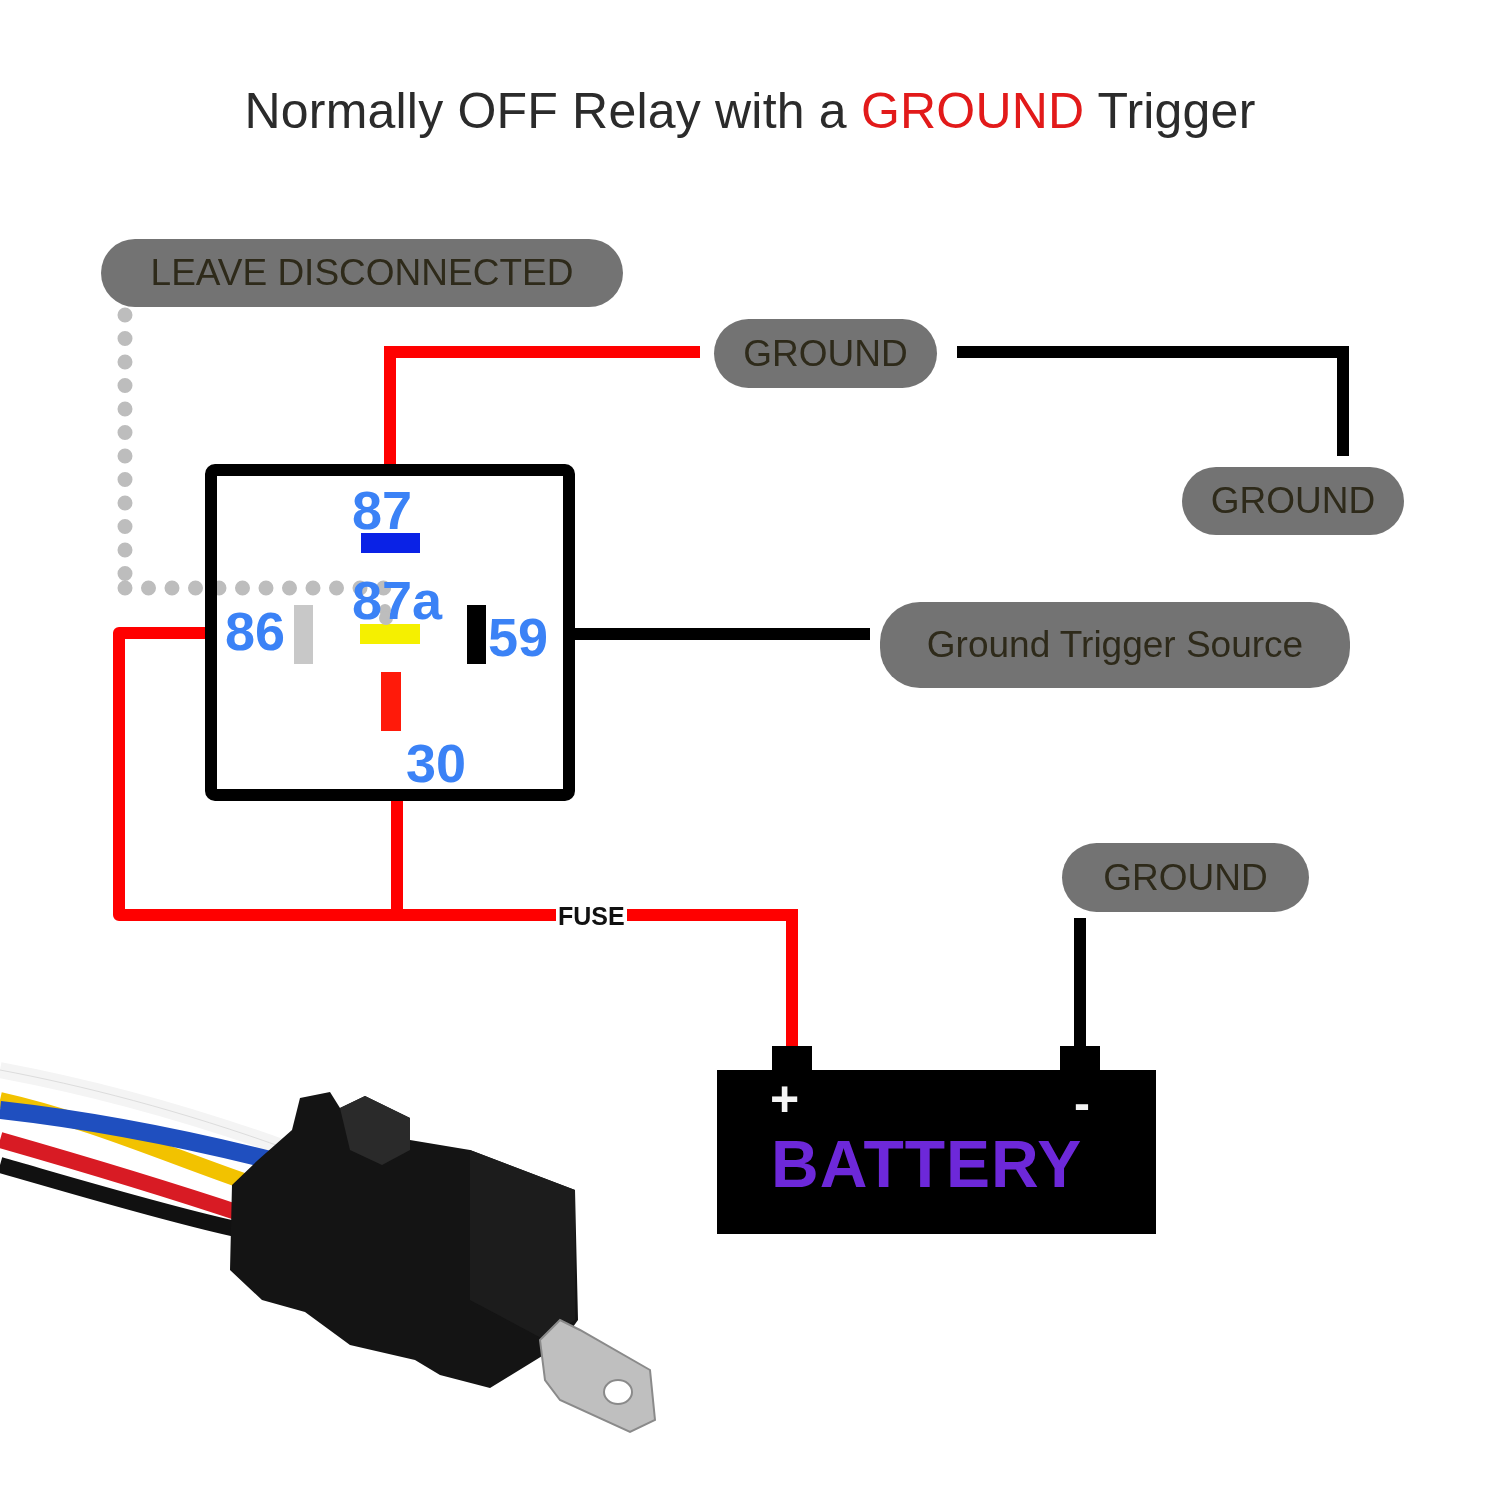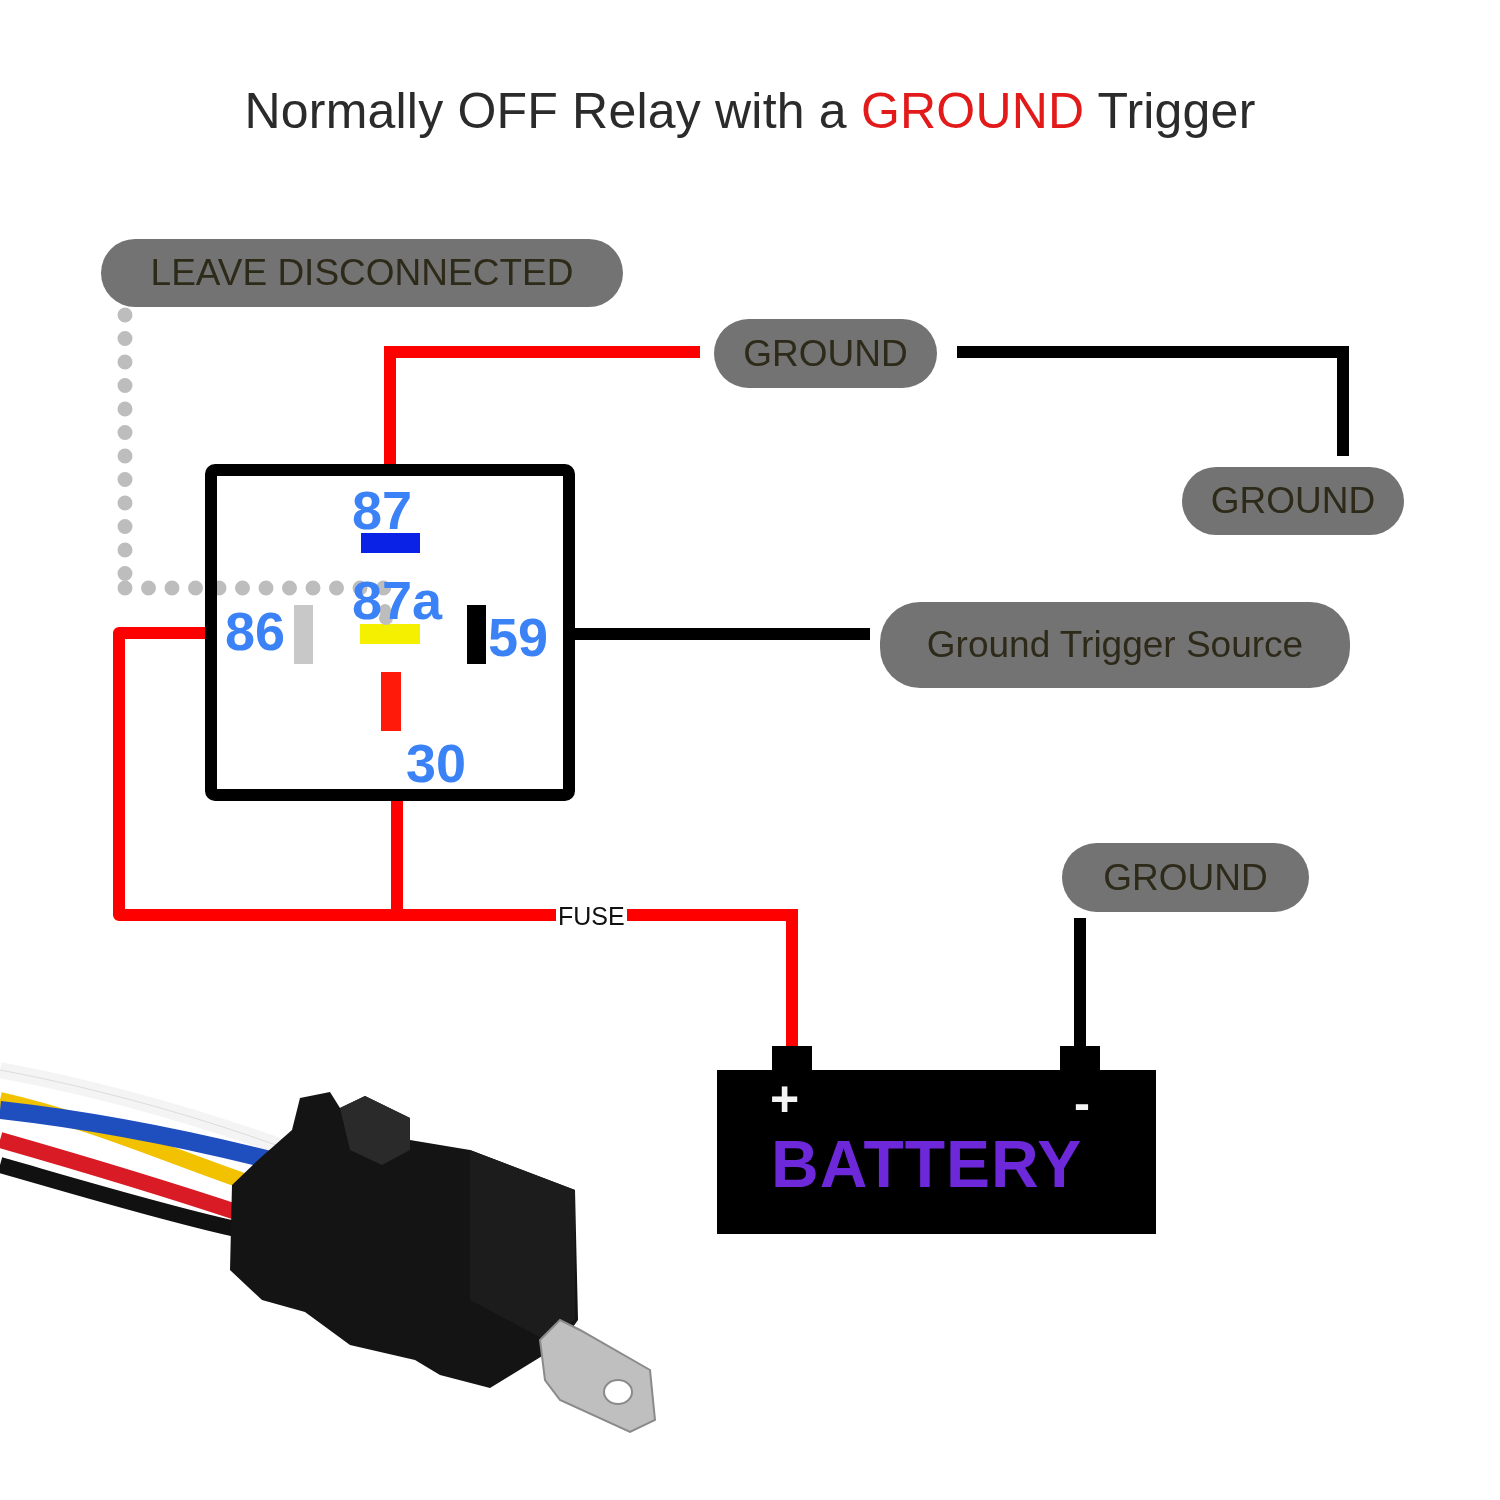--- a/index.html
+++ b/index.html
@@ -2,21 +2,21 @@
 <html><head>
 <meta charset="utf-8">
 <style>
   html, body { margin:0; padding:0; background:#ffffff; }
   body { width:1500px; height:1500px; position:relative; overflow:hidden; font-family:"Liberation Sans", sans-serif; }
   .title { position:absolute; left:0; top:82px; width:1500px; text-align:center; font-size:50px; color:#2b2b2b; letter-spacing:0.2px; }
   .title .hl { color:#e21a1a; }
   svg.diagram { position:absolute; left:0; top:0; }
   .pill { position:absolute; background:#737373; color:#2e2a1a; border-radius:40px; display:flex; align-items:center; justify-content:center; font-size:37px; }
   .pin-label { position:absolute; font-weight:bold; color:#3b82f6; font-size:54px; line-height:1; }
-  .fuse { position:absolute; font-weight:normal; color:#111; font-size:25px; background:#fff; padding:0 2px; line-height:1; }
+  .fuse { position:absolute; font-weight:bold; color:#111; font-size:25px; background:#fff; padding:0 2px; line-height:1; }
   .battery { position:absolute; left:717px; top:1070px; width:439px; height:164px; background:#000; }
   .term { position:absolute; background:#000; width:40px; height:28px; top:1046px; }
   .bat-text { position:absolute; left:771px; top:1131px; font-size:66px; font-weight:bold; color:#6d28d9; letter-spacing:1px; line-height:1; }
   .bat-sign { position:absolute; color:#f4f4f4; font-weight:bold; line-height:1; }
 </style>
 </head>
 <body>
 
 <div class="title">
   <span>Normally OFF Relay with a </span><span class="hl">GROUND</span><span> Trigger</span>

